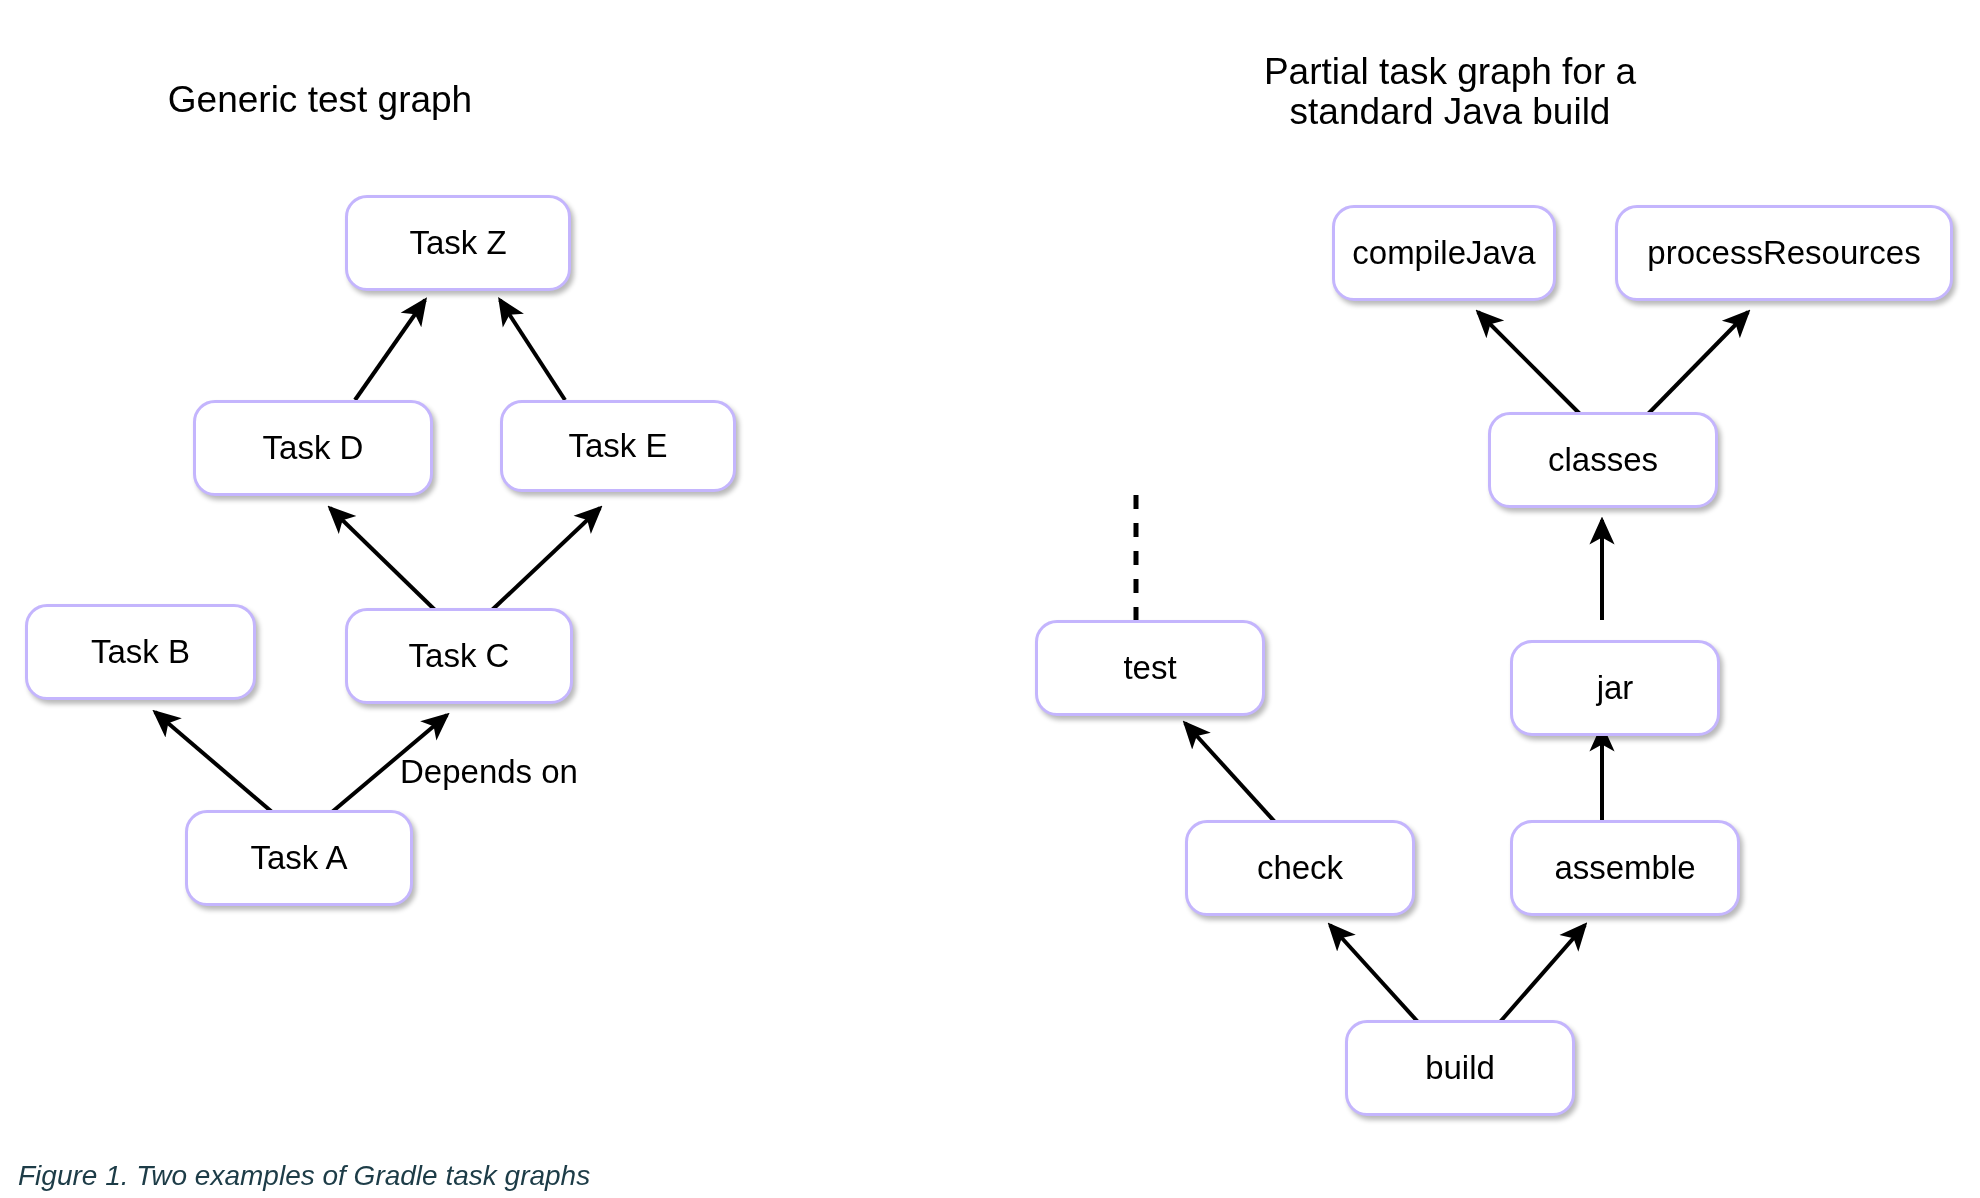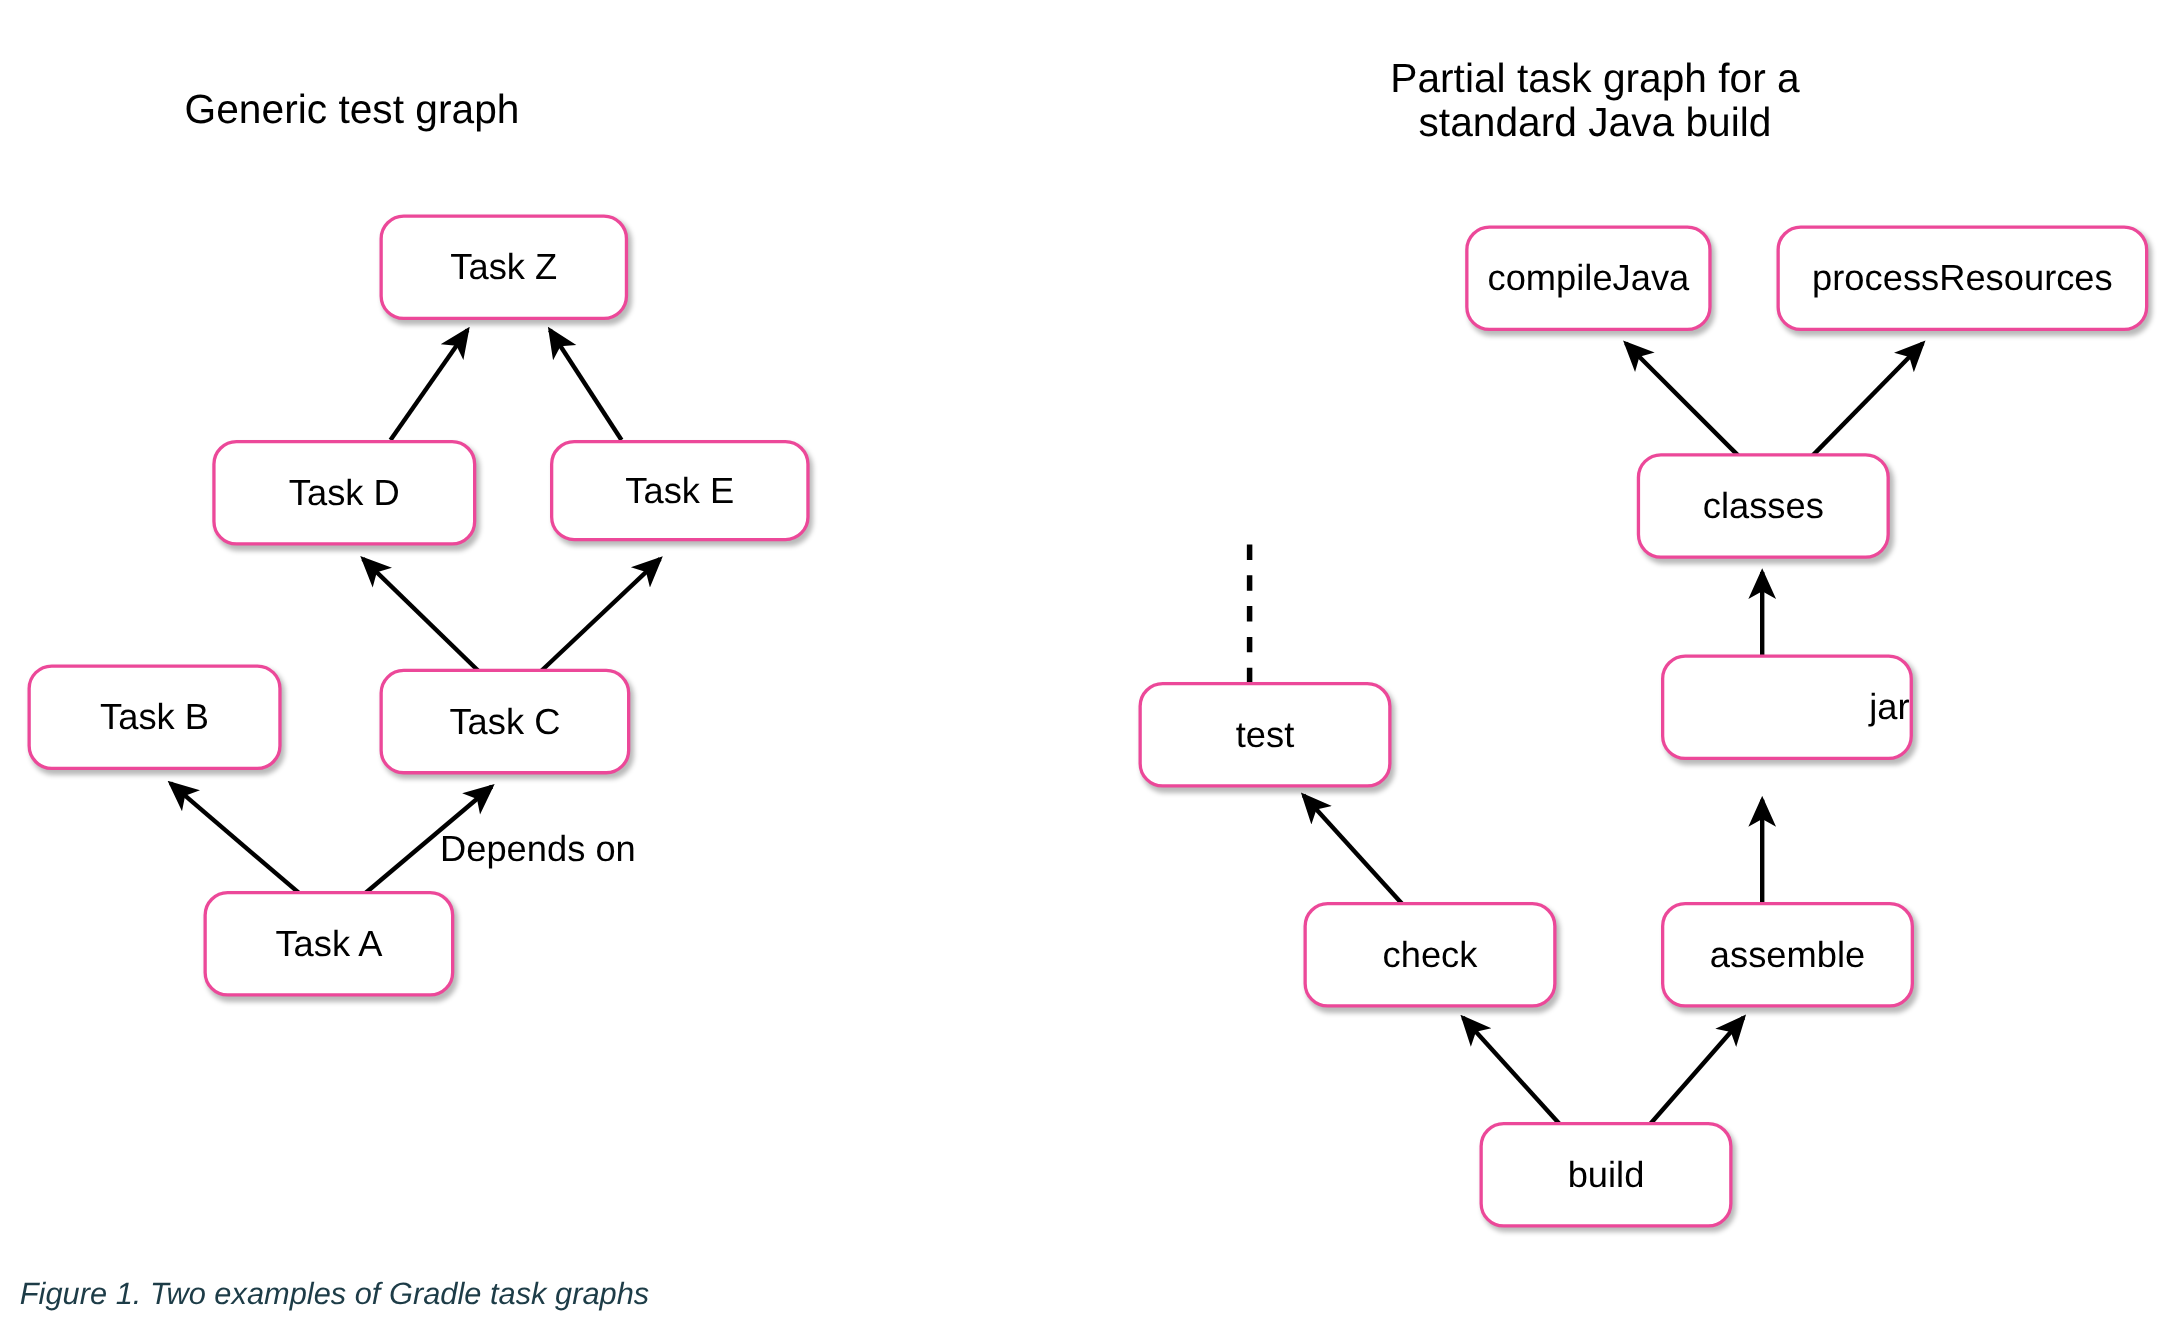--- a/index.html
+++ b/index.html
@@ -27,21 +27,21 @@
     white-space: pre-line;
     font-weight: 400;
   }
   #title-left  { left: 60px;   top: 80px;  width: 520px; }
   #title-right { left: 1150px; top: 52px;  width: 600px; }
 
   .node {
     position: absolute;
     box-sizing: border-box;
     background: #ffffff;
-    border: 3px solid #ec4899;
+    border: 3px solid #c4b5fd;
     border-radius: 22px;
     display: flex;
     align-items: center;
     justify-content: center;
     font-size: 33px;
     color: #000000;
     box-shadow: 3px 4px 5px rgba(0,0,0,0.28);
     z-index: 3;
   }
   .node span { pointer-events: none; }
@@ -165,21 +165,21 @@
   </div>
 
   <div class="node" style="left:1488px; top:412px; width:230px; height:96px;">
     <span>classes</span>
   </div>
 
   <div class="node" style="left:1035px; top:620px; width:230px; height:96px;">
     <span>test</span>
   </div>
 
-  <div class="node" style="left:1510px; top:595px; width:229px; height:96px;justify-content:flex-end;">
+  <div class="node" style="left:1510px; top:640px; width:210px; height:96px;">
     <span>jar</span>
   </div>
 
   <div class="node" style="left:1185px; top:820px; width:230px; height:96px;">
     <span>check</span>
   </div>
 
   <div class="node" style="left:1345px; top:1020px; width:230px; height:96px;">
     <span>build</span>
   </div>

